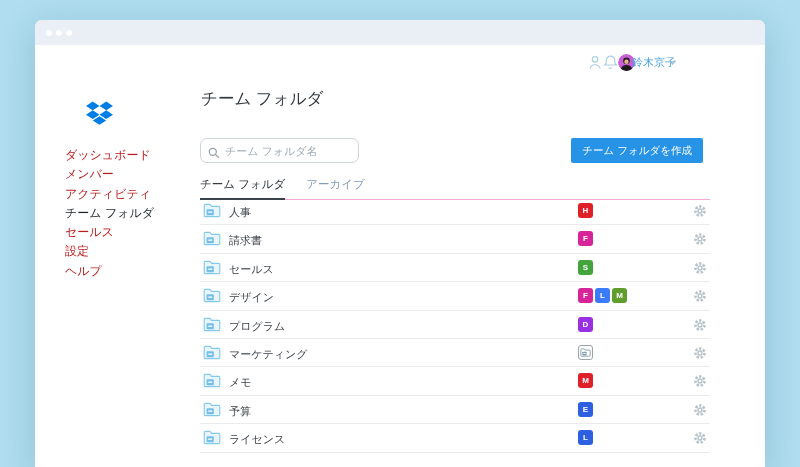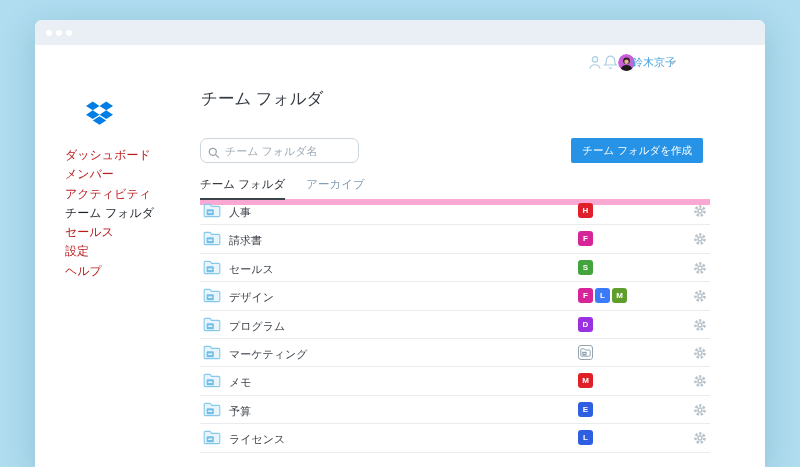--- a/index.html
+++ b/index.html
@@ -54,21 +54,21 @@
   }
   .searchbox input::placeholder{ color:#9fabb4; }
   .create{
     position:absolute; right:7px; top:93px; height:25px;
     background:#2693e6; color:#fff; border:0; border-radius:2px;
     font-size:10.5px; padding:0 11px; cursor:pointer; white-space:nowrap;
     font-family:"Liberation Sans","DejaVu Sans",sans-serif;
   }
   #tabs{
     position:absolute; left:0; top:129px; width:510px;
-    border-bottom:6px solid #f9a8d4;
+    border-bottom:1px solid #f9a8d4;
   }
   .tab{
     display:inline-block; font-size:11.5px; color:#7d9cb5;
     padding:0 0 6px 0; margin-right:21px; cursor:pointer; margin-bottom:-1px;
   }
   .tab.active{ color:#2d343b; font-weight:500; border-bottom:2px solid #3a424a; }
 
   #rows{ position:absolute; left:0; top:152px; width:510px; }
   .row{ position:relative; height:28.4px; border-bottom:1px solid #e9ecee; cursor:pointer;text-align:center; }
   .row .ficon{ position:absolute; left:3px; top:6px; }

